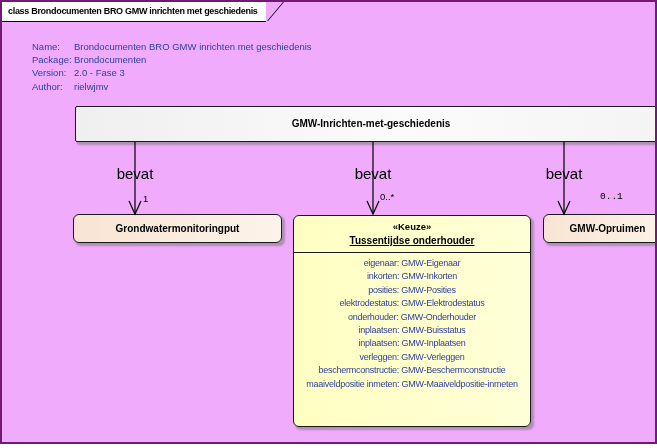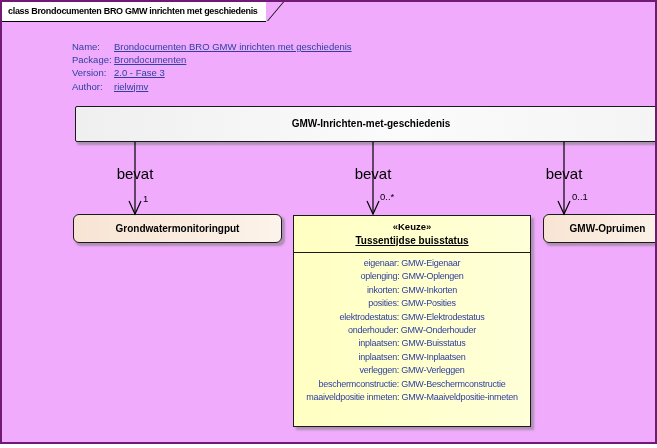--- a/index.html
+++ b/index.html
@@ -14,42 +14,42 @@
     font-weight:bold;font-size:9px;letter-spacing:-0.3px;line-height:19px;
     padding-left:6px;white-space:nowrap;z-index:3;
   }
   .tab-diag{
     position:absolute;left:264px;top:0;width:17px;height:19px;
     border-right:1px solid #000;transform:skewX(-40deg);transform-origin:top left;z-index:3;
   }
   
   .meta{position:absolute;left:30px;top:38px;font-size:9.5px;color:#3040A0;}
   .meta-row{display:flex;height:13.2px;line-height:13.2px;}
-  .meta-label{width:42px;margin-left:40px;}
-  .meta-value{white-space:nowrap;text-decoration:underline;}
+  .meta-label{width:42px;}
+  .meta-value{white-space:nowrap;}
   
   .classbox{
     position:absolute;box-sizing:border-box;border:1px solid #1a1a1a;
     box-shadow:2.5px 2.5px 2px rgba(120,120,120,0.55);
     font-size:10px;font-weight:bold;color:#000;text-align:center;margin-left:40px;
   }
   .rootbox{
     left:33px;top:104px;width:592px;height:36px;border-radius:2px;
     background:linear-gradient(to right,#EFEFEF 0%,#FBFBFB 55%,#F4F4F4 100%);
     line-height:34px;
   }
   .peachbox{
     border-radius:6px;
     background:linear-gradient(to right,#F8E4D3 0%,#FCF3EA 100%);
     line-height:27px;
   }
   .leftbox{left:31px;top:212px;width:209px;height:29px;}
   .rightbox{left:501px;top:212px;width:129px;height:29px;}
   .middlebox{
-    left:251px;top:213px;width:238px;height:212px;border-radius:0;
+    left:251px;top:213px;width:238px;height:212px;border-radius:6px;
     background:linear-gradient(to right,#FFFFC2 0%,#FFFFD8 100%);
     text-align:left;font-weight:normal;
   }
   .middle-header{
     box-sizing:border-box;height:37px;border-bottom:1px solid #1a1a1a;
     text-align:center;padding-top:4px;
   }
   .stereotype{font-size:9.5px;font-weight:bold;line-height:13px;}
   .middle-title{font-size:10px;font-weight:bold;text-decoration:underline;line-height:15px;}
   .attr-list{padding:4px 6px 0 6px;color:#3040A0;font-size:9px;letter-spacing:-0.25px;text-align:center;}
@@ -59,21 +59,21 @@
   .conn-label{
     position:absolute;width:60px;text-align:center;
     font-size:15px;color:#000;z-index:2;background:transparent;
   }
   .conn-mult{position:absolute;font-size:9.5px;color:#000;z-index:2;}
   .lbl-1{left:103px;top:163px;}
   .lbl-2{left:341px;top:163px;}
   .lbl-3{left:532px;top:163px;}
   .mult-1{left:141px;top:191px;}
   .mult-2{left:378px;top:189px;}
-  .mult-3{left:570px;top:189px;}
+  .mult-3{left:598px;top:189px;font-family:Liberation Mono, monospace;}
 </style>
 </head>
 <body>
 
 <div id="canvas">
 
   <div class="tab">
     <span>class Brondocumenten BRO GMW inrichten met geschiedenis</span>
   </div>
   <div class="tab-diag"></div>
@@ -123,25 +123,24 @@
   <div class="conn-label lbl-3">bevat</div>
   <div class="conn-mult mult-3">0..1</div>
 
   <div class="classbox peachbox leftbox">
     <span>Grondwatermonitoringput</span>
   </div>
 
   <div class="classbox middlebox">
     <div class="middle-header">
       <div class="stereotype">«Keuze»</div>
-      <div class="middle-title">Tussentijdse buisstatus</div>
+      <div class="middle-title">Tussentijdse onderhouder</div>
     </div>
     <div class="attr-list">
       <div class="attr-item">eigenaar: GMW-Eigenaar</div>
-      <div class="attr-item">oplenging: GMW-Oplengen</div>
       <div class="attr-item">inkorten: GMW-Inkorten</div>
       <div class="attr-item">posities: GMW-Posities</div>
       <div class="attr-item">elektrodestatus: GMW-Elektrodestatus</div>
       <div class="attr-item">onderhouder: GMW-Onderhouder</div>
       <div class="attr-item">inplaatsen: GMW-Buisstatus</div>
       <div class="attr-item">inplaatsen: GMW-Inplaatsen</div>
       <div class="attr-item">verleggen: GMW-Verleggen</div>
       <div class="attr-item">beschermconstructie: GMW-Beschermconstructie</div>
       <div class="attr-item">maaiveldpositie inmeten: GMW-Maaiveldpositie-inmeten</div>
     </div>

